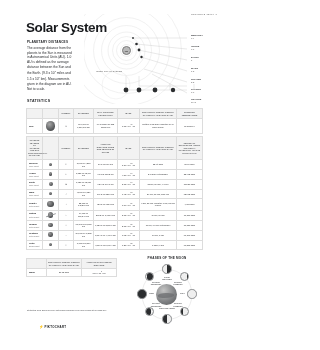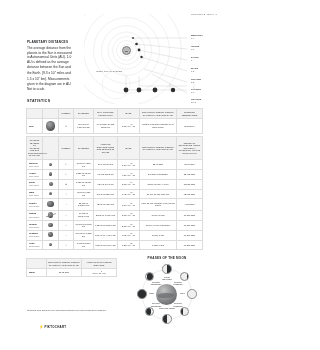--- a/index.html
+++ b/index.html
@@ -146,20 +146,21 @@
     font-size: 2.9px; font-weight: 700; letter-spacing: .3px;
     color: #1c1e21; text-transform: uppercase;
   }
 </style>
 </head>
 <body>
 
 <div class="page">
 
   <div class="corner-code">SOLARSYS-1D4T4-1</div>
+  <h1 class="title">Solar System</h1>
 
   <div class="intro">
     <h2>Planetary Distances</h2>
     <p><span>The average distance from the planets to the Sun is measured in Astronomical Units (AU). 1.0 AU is defined as the average distance between the Sun and the Earth. (9.3 x 10</span><sup>7</sup><span> miles and 1.5 x 10</span><sup>8</sup><span> km). Measurements given in the diagram are in AU. Not to scale.</span></p>
   </div>
 
   <div class="statistics-label">Statistics</div>
 
   <div class="diagram">
     <svg width="143" height="90" viewBox="0 0 143 90">

